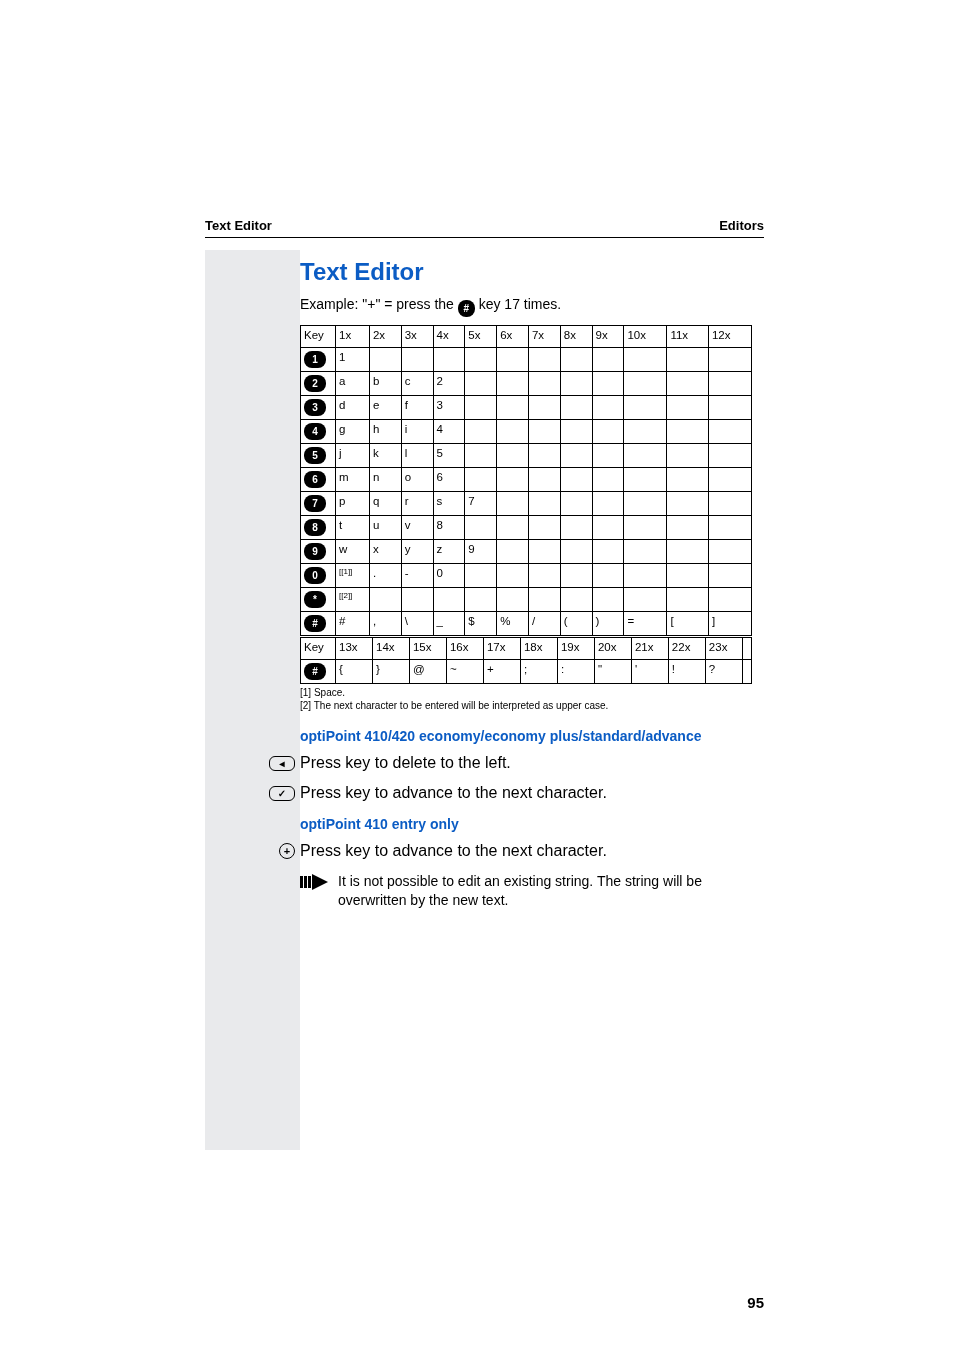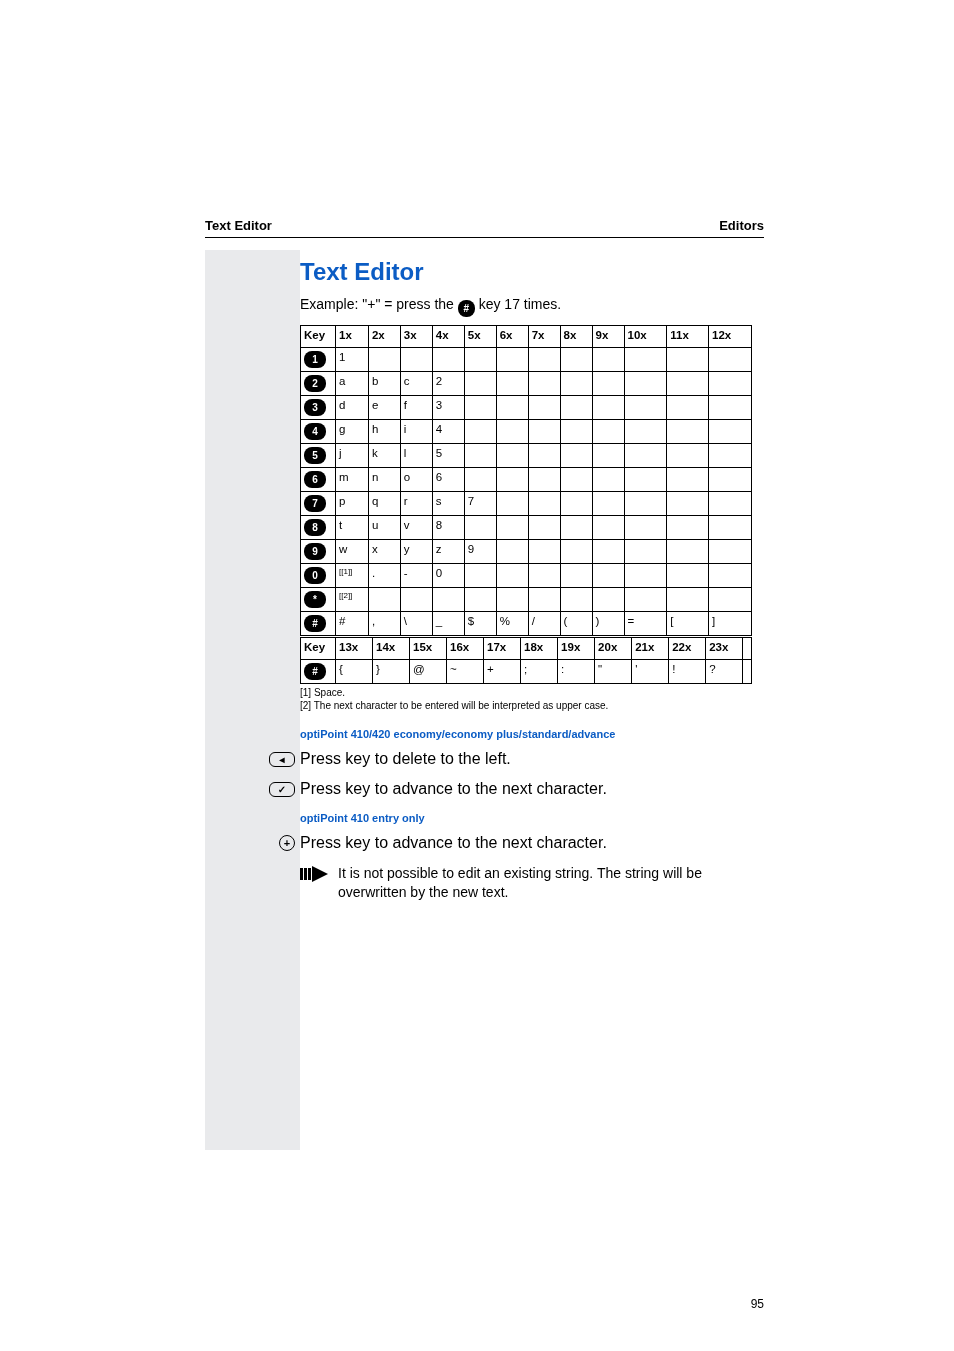--- a/index.html
+++ b/index.html
@@ -64,41 +64,41 @@
   }
   table.key-table th, table.key-table td {
     border: 1px solid #000;
     font-size: 11.5px;
     padding: 3px 2px 3px 3px;
     text-align: left;
     vertical-align: top;
     height: 22px;
   }
   table.key-table th {
-    font-weight: bold;
+    font-weight: normal;
     background: #fff;
   }
   .kcell { width: 35px; }
   .key-badge {
     display:inline-block;
     width:22px; height:17px;
     background:#000; color:#fff;
     border-radius:8px;
     font-size:10px; font-weight:bold;
     text-align:center; line-height:17px;
   }
   .footnotes {
     font-size: 10px;
     line-height: 1.3;
     margin-bottom: 16px;
   }
   .sub-heading {
     color:#0b5cc4;
     font-weight: bold;
-    font-size: 11px;
+    font-size: 14px;
     margin: 14px 0 10px 0;
   }
   .step-row {
     display: flex;
     align-items: flex-start;
     margin-bottom: 12px;
   }
   .step-icon-col {
     position:absolute;
     left:-35px;
@@ -135,22 +135,22 @@
   }
   .note-icon {
     flex: 0 0 28px;
     height: 22px;
   }
   .note-text { font-size: 14px; line-height:1.35;}
   .page-num {
     position:absolute;
     bottom: 40px;
     right: 190px;
-    font-weight:normal;
-    font-size:12px;
+    font-weight:bold;
+    font-size:15px;
   }
   .sup { font-size: 8px; vertical-align: super;}
 </style>
 </head>
 <body>
 
 <div class="header">
   <span>Text Editor</span>
   <span>Editors</span>
 </div>

